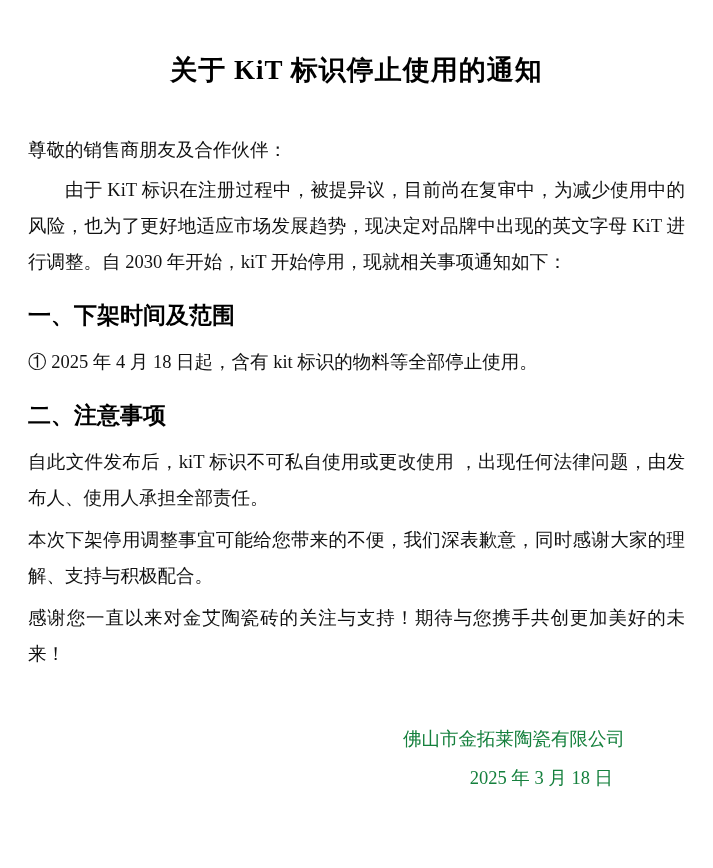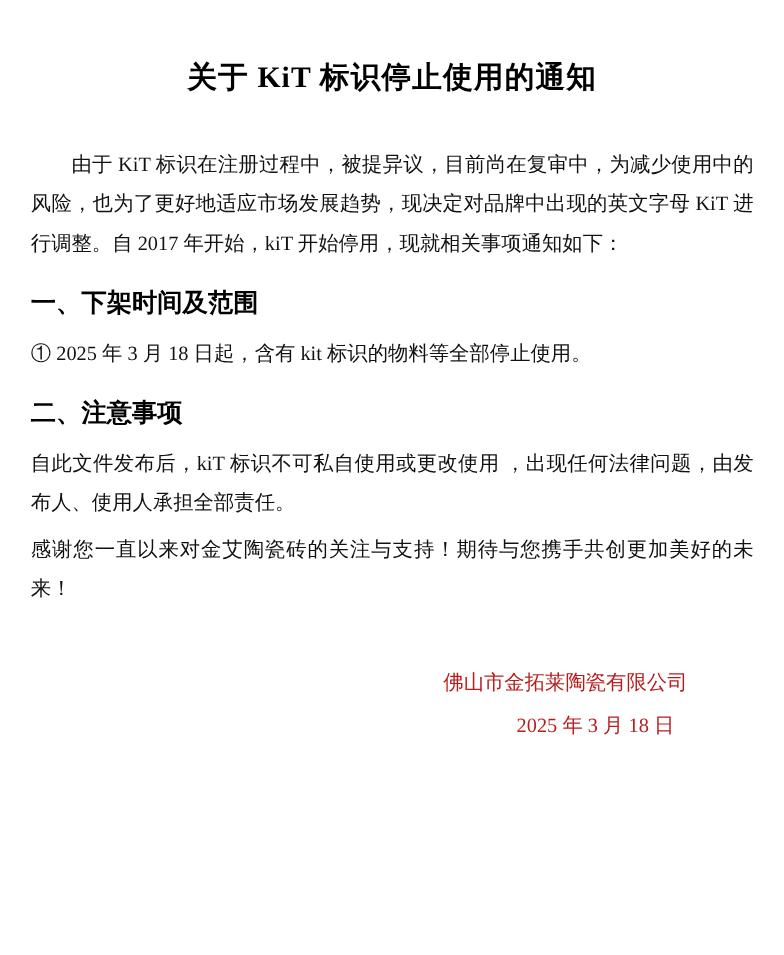--- a/index.html
+++ b/index.html
@@ -60,45 +60,47 @@
   }
   .signature-block {
     margin-top: 48px;
     text-align: right;
     padding-right: 60px;
   }
   .signature-block p {
     font-size: 18.5px;
     line-height: 2.1;
     margin: 0;
-    color: #b91c1c;
+    color: #15803d;
   }
   .sig-date {
     padding-right: 12px;
   }
 </style>
 </head>
 <body>
 
 <div class="page">
 
   <h1 class="doc-title">关于 KiT 标识停止使用的通知</h1>
 
   <div class="body-block">
 
+    <p class="para salutation">尊敬的销售商朋友及合作伙伴：</p>
 
-    <p class="para indent">由于 KiT 标识在注册过程中，被提异议，目前尚在复审中，为减少使用中的风险，也为了更好地适应市场发展趋势，现决定对品牌中出现的英文字母 KiT 进行调整。自 2017 年开始，kiT 开始停用，现就相关事项通知如下：</p>
+    <p class="para indent">由于 KiT 标识在注册过程中，被提异议，目前尚在复审中，为减少使用中的风险，也为了更好地适应市场发展趋势，现决定对品牌中出现的英文字母 KiT 进行调整。自 2030 年开始，kiT 开始停用，现就相关事项通知如下：</p>
 
     <h2 class="section">一、下架时间及范围</h2>
 
-    <p class="item">① 2025 年 3 月 18 日起，含有 kit 标识的物料等全部停止使用。</p>
+    <p class="item">① 2025 年 4 月 18 日起，含有 kit 标识的物料等全部停止使用。</p>
 
     <h2 class="section">二、注意事项</h2>
 
     <p class="para">自此文件发布后，kiT 标识不可私自使用或更改使用 ，出现任何法律问题，由发布人、使用人承担全部责任。</p>
+    <p class="para">本次下架停用调整事宜可能给您带来的不便，我们深表歉意，同时感谢大家的理解、支持与积极配合。</p>
     <p class="para">感谢您一直以来对金艾陶瓷砖的关注与支持！期待与您携手共创更加美好的未来！</p>
 
   </div>
 
   <div class="signature-block">
     <p>佛山市金拓莱陶瓷有限公司</p>
     <p class="sig-date">2025 年 3 月 18 日</p>
   </div>
 
 </div>

